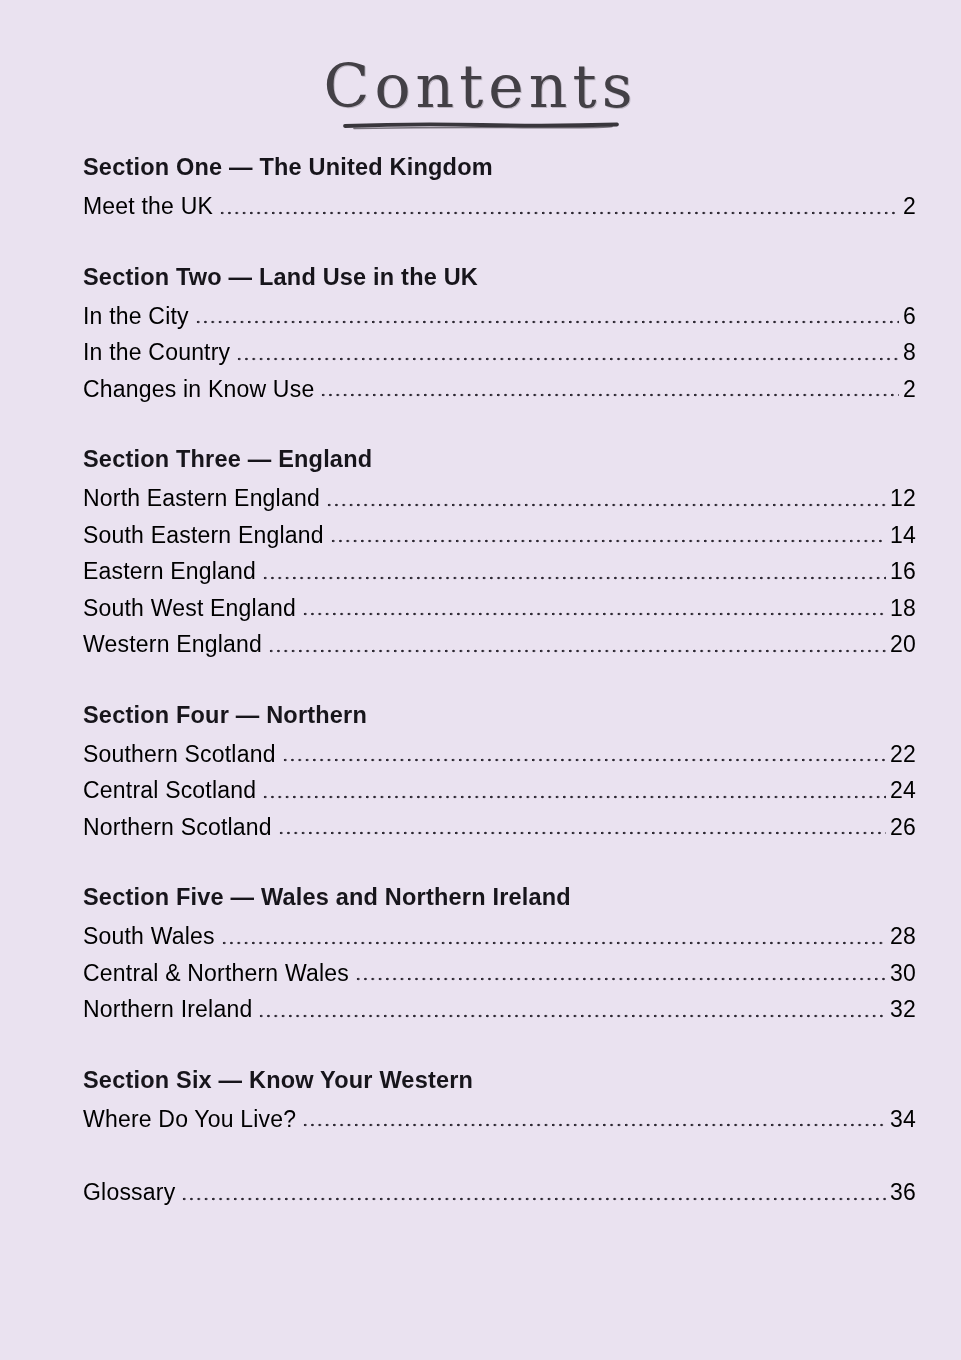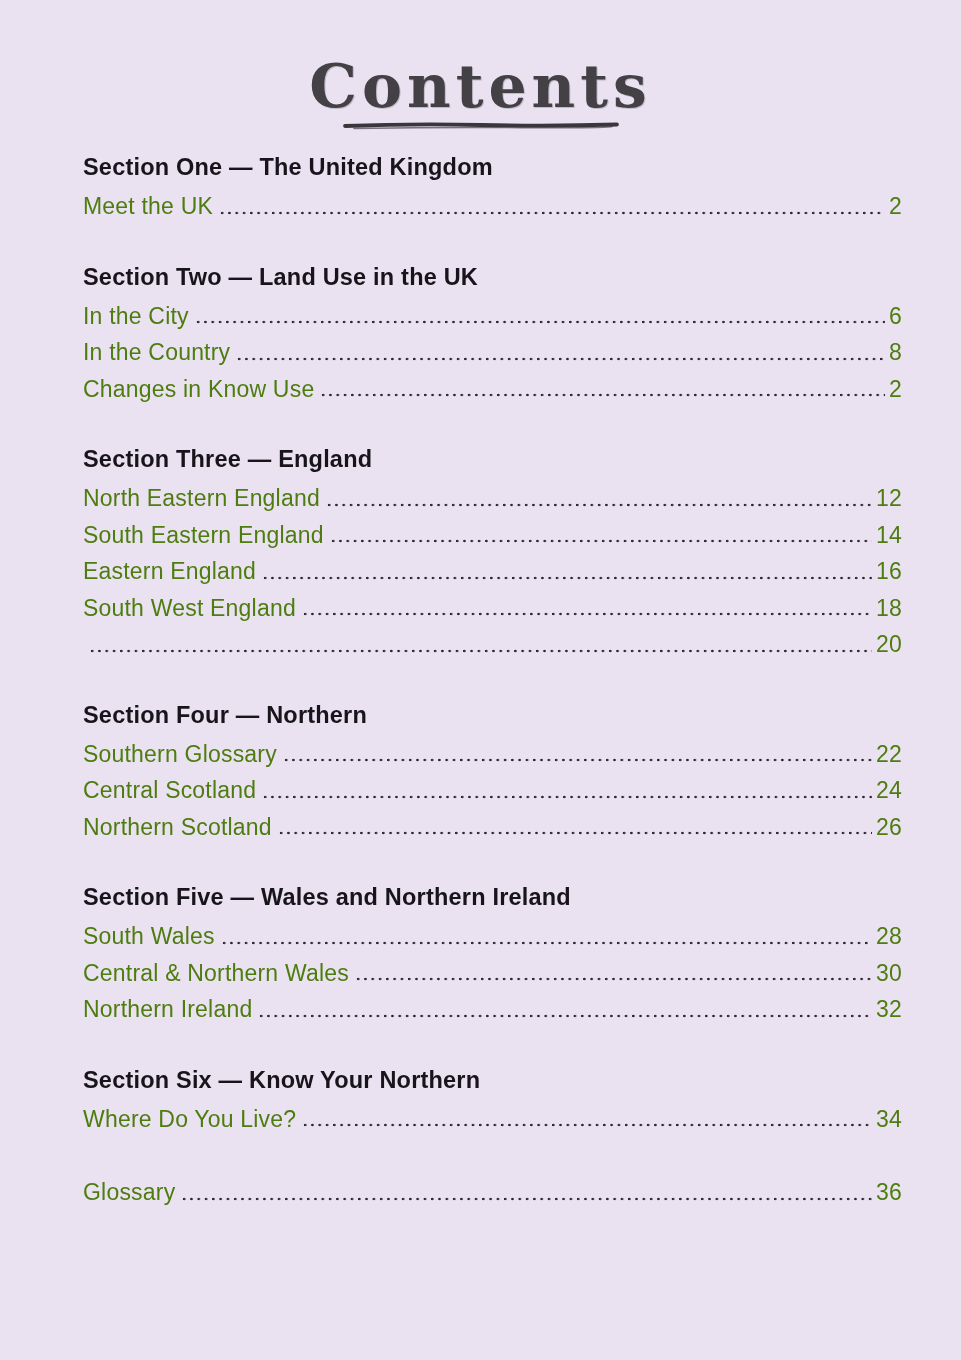--- a/index.html
+++ b/index.html
@@ -16,52 +16,52 @@
     box-sizing: border-box;
     padding-top: 54px;
   }
   .title-wrap {
     text-align: center;
     margin: 0 0 20px 0;
   }
   .page-title {
     margin: 0;
     font-family: "DejaVu Serif", serif;
-    font-weight: bold;
+    font-weight: normal;
     font-size: 60px;
     line-height: 64px;
     letter-spacing: 5px;
     color: #434046;
     text-shadow: 1px 1px 0 rgba(67,64,70,0.25);
   }
   .title-underline {
     display: block;
     margin: 2px auto 0 auto;
   }
   .toc {
     box-sizing: border-box;
-    padding: 0 59px 0 83px;
+    padding: 0 45px 0 83px;
   }
   .toc-section { margin: 0; }
   .toc-section + .toc-section { margin-top: 37px; }
   .toc-section.standalone { margin-top: 37px; }
   .section-heading {
     margin: 0 0 6px 0;
     font-size: 23.5px;
     line-height: 30px;
     font-weight: bold;
     letter-spacing: 0.2px;
     color: #17151b;
   }
   .entry {
     display: flex;
     align-items: flex-end;
     font-size: 23px;
     line-height: 36.5px;
-    color: #4d7c0f;
+    color: #000000;
     letter-spacing: 0.2px;
   }
   .entry-label { white-space: nowrap; }
   .dots {
     flex: 1;
     height: 4px;
     margin: 0 4px 10px 7px;
     background-image: radial-gradient(circle at 2px 2px, #2c2731 1.15px, rgba(44,39,49,0) 1.6px);
     background-size: 7.3px 4px;
     background-repeat: repeat-x;
@@ -123,28 +123,29 @@
           <span class="entry-label">Eastern England</span>
           <span class="dots"></span>
           <span class="entry-page">16</span>
         </div>
         <div class="entry">
           <span class="entry-label">South West England</span>
           <span class="dots"></span>
           <span class="entry-page">18</span>
         </div>
         <div class="entry">
+          <span class="entry-label">Western England</span>
           <span class="dots"></span>
           <span class="entry-page">20</span>
         </div>
       </section>
       <section class="toc-section">
         <h2 class="section-heading">Section Four — Northern</h2>
         <div class="entry">
-          <span class="entry-label">Southern Glossary</span>
+          <span class="entry-label">Southern Scotland</span>
           <span class="dots"></span>
           <span class="entry-page">22</span>
         </div>
         <div class="entry">
           <span class="entry-label">Central Scotland</span>
           <span class="dots"></span>
           <span class="entry-page">24</span>
         </div>
         <div class="entry">
           <span class="entry-label">Northern Scotland</span>
@@ -164,21 +165,21 @@
           <span class="dots"></span>
           <span class="entry-page">30</span>
         </div>
         <div class="entry">
           <span class="entry-label">Northern Ireland</span>
           <span class="dots"></span>
           <span class="entry-page">32</span>
         </div>
       </section>
       <section class="toc-section">
-        <h2 class="section-heading">Section Six — Know Your Northern</h2>
+        <h2 class="section-heading">Section Six — Know Your Western</h2>
         <div class="entry">
           <span class="entry-label">Where Do You Live?</span>
           <span class="dots"></span>
           <span class="entry-page">34</span>
         </div>
       </section>
       <section class="toc-section standalone">
         <div class="entry">
           <span class="entry-label">Glossary</span>
           <span class="dots"></span>

